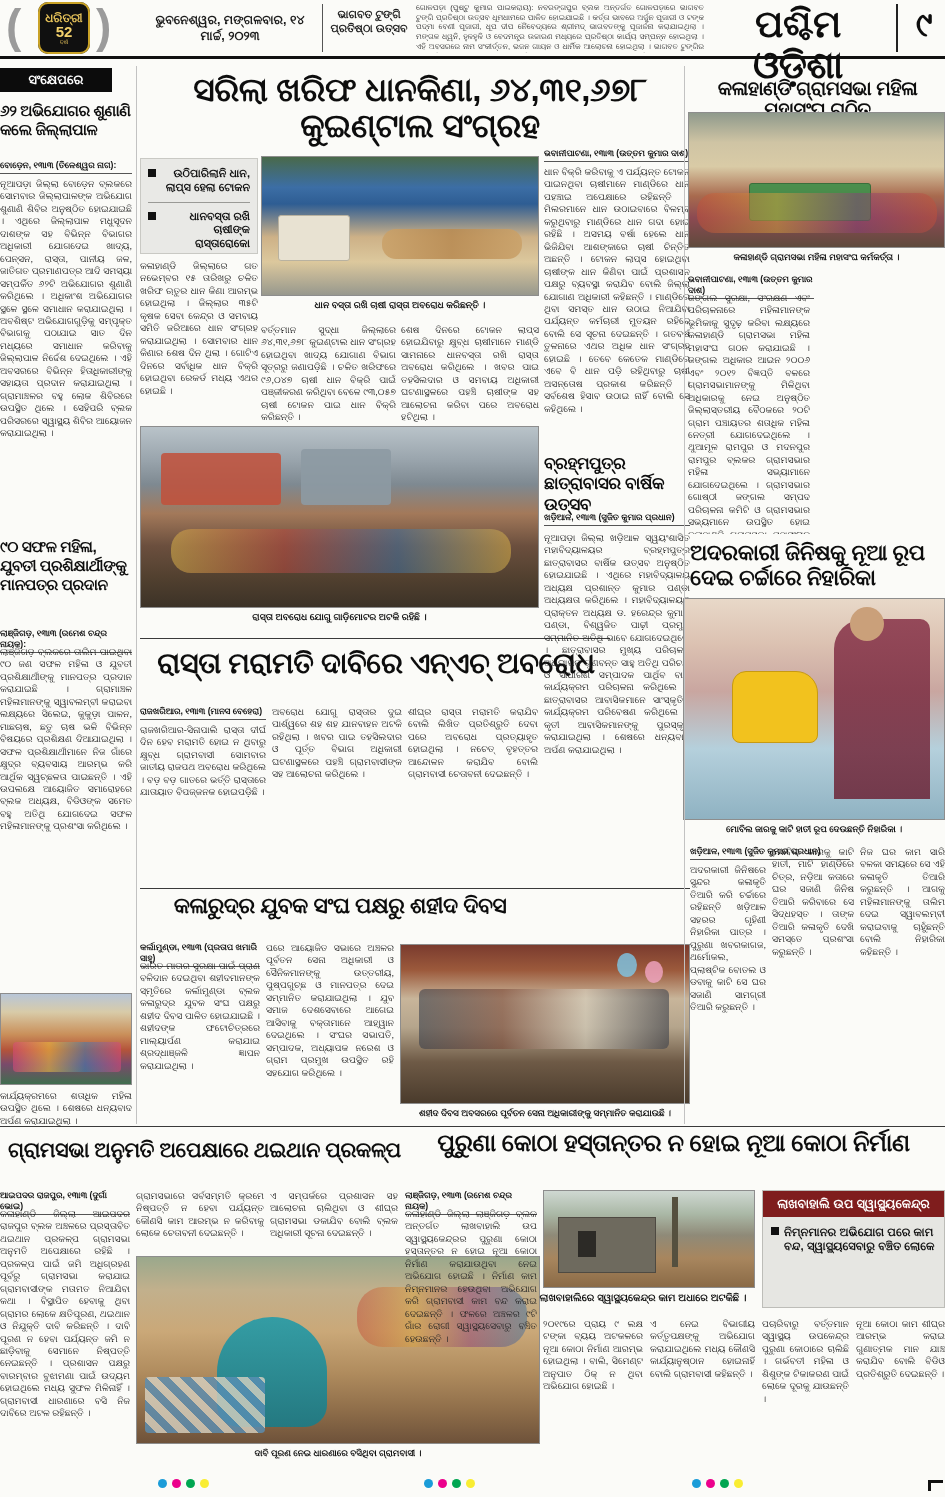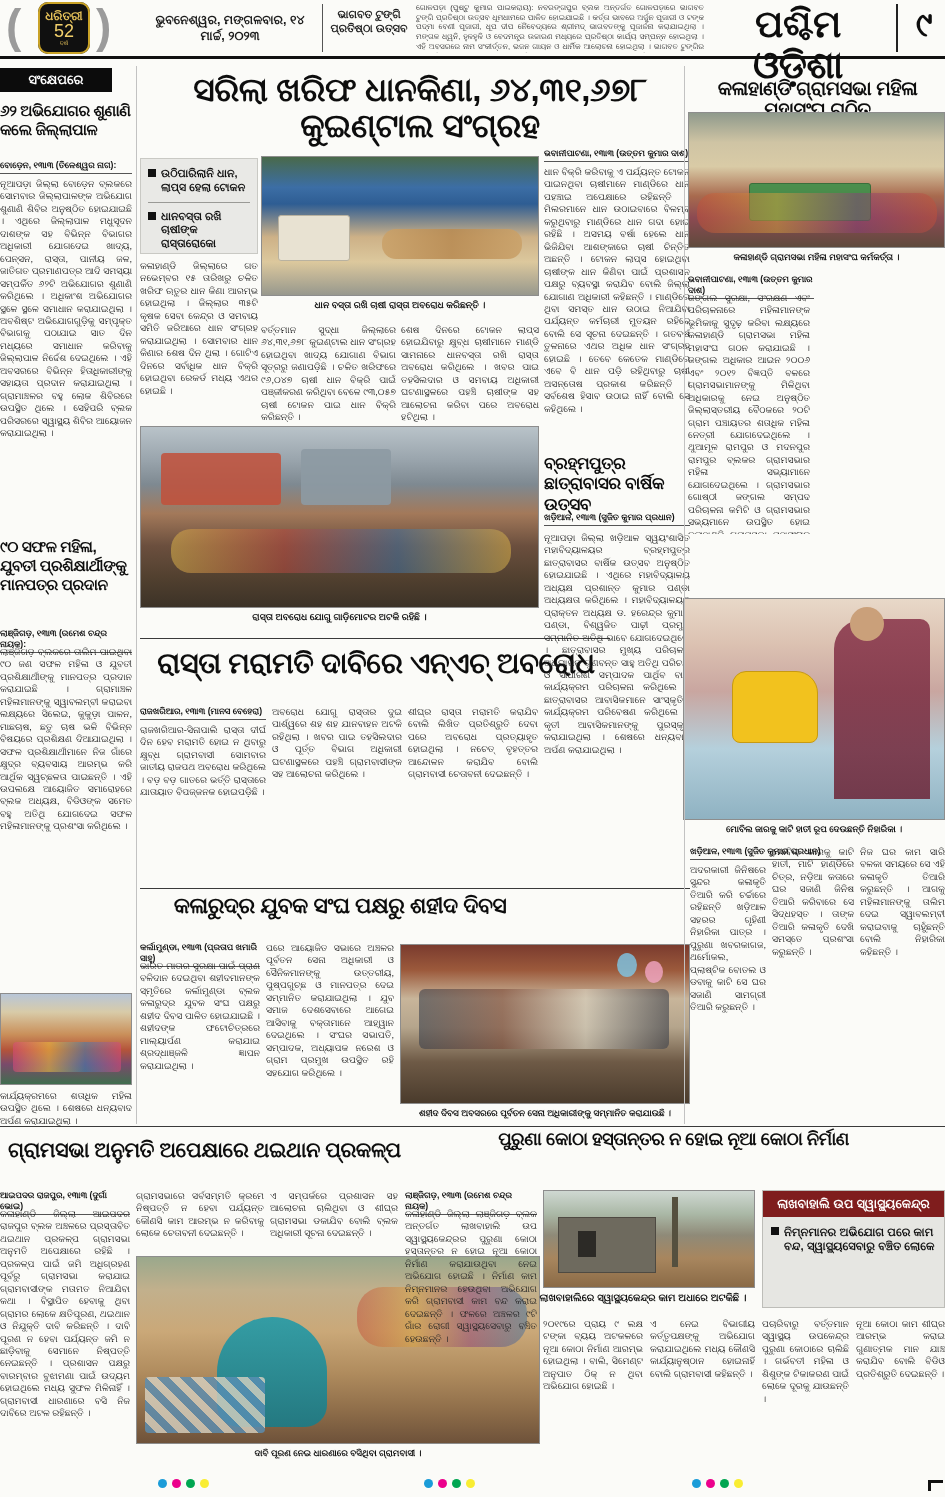--- a/index.html
+++ b/index.html
@@ -9,32 +9,32 @@
   .clip{overflow:hidden;}
   .body-text{font-size:9.3px;line-height:1.34;text-align:justify;color:#232323;}
   .byline{font-size:8.6px;font-weight:700;color:#101010;border-bottom:1px solid #555;padding-bottom:2px;}
   .caption{font-size:9.2px;font-weight:700;text-align:center;color:#101010;}
   .headline{font-weight:700;color:#0d0d0d;letter-spacing:-0.5px;line-height:1.08;}
   .photo{position:absolute;border:1px solid #8d8d8d;box-sizing:border-box;}
   .vrule{position:absolute;width:1px;background:#c2c2c2;}
   .hrule{position:absolute;height:1px;background:#3a3a3a;}
   .brief-head{background:#0c0c0c;color:#fff;font-weight:700;font-size:13px;
               display:flex;align-items:center;justify-content:center;}
-  .bullet-box{background:#e9e9e6;border:1px solid #c9c9c4;box-sizing:border-box;padding:8px 7px;}
+  .bullet-box{background:#e9e9e6;border:1px solid #c9c9c4;box-sizing:border-box;padding:8px 7px;text-align:right;}
   .bullet-item{display:flex;gap:5px;font-size:11px;font-weight:700;line-height:1.25;color:#111;}
   .bullet-sq{width:8px;height:8px;background:#111;flex:0 0 auto;margin-top:2px;}
   .bullet-div{height:1px;background:#9a9a96;margin:7px 0;}
   .box{background:#e6e6e2;border:1px solid #bdbdb8;box-sizing:border-box;}
   .box-head{background:#7f1d1d;color:#fff;font-weight:700;font-size:12.5px;
             display:flex;align-items:center;justify-content:center;height:26px;}
   .logo-disc{position:absolute;width:52px;height:52px;background:#101010;border-radius:10px;
              display:flex;flex-direction:column;align-items:center;justify-content:center;
              box-shadow:0 0 0 2px #c9a227 inset;}
   .logo-title{color:#e7c35a;font-size:12px;font-weight:700;line-height:1;text-align:center;}
-  .logo-years{color:#f2d06b;font-size:18px;font-weight:400;line-height:1;}
+  .logo-years{color:#f2d06b;font-size:15px;font-weight:700;line-height:1;}
   .logo-sub{color:#e7c35a;font-size:6px;line-height:1;}
   .laurel{position:absolute;color:#9b9b9b;font-size:46px;font-weight:700;line-height:1;}
   .dot{position:absolute;width:9px;height:9px;border-radius:50%;}
   .crop-mark{position:absolute;width:12px;height:8px;border-left:3px solid #111;border-top:3px solid #111;}
 </style>
 </head>
 <body>
 
 <div class="page">
 
@@ -137,20 +137,21 @@
   <div class="abs headline" style="left:690px;top:78px;width:255px;font-size:19.5px;text-align:center;">କଳାହାଣ୍ଡି ଗ୍ରାମସଭା ମହିଳା ମହାସଂଘ ଗଠିତ</div>
   <div class="photo" style="left:688px;top:112px;width:257px;height:136px;background:
        linear-gradient(180deg,#8f9a8c 0%,#cfc4a4 22%,#d9cba6 40%,#a86a4e 62%,#8c4a52 78%,#5e4a3c 100%);">
     <div class="abs" style="left:60px;top:70px;width:120px;height:36px;background:#3f8f4a;border:1px solid #2c6b36;border-radius:3px;opacity:.9;"></div>
     <div class="abs" style="left:8px;top:80px;width:240px;height:40px;background:linear-gradient(90deg,#c2503a,#d8a23e,#8a3f7a,#c2503a);opacity:.5;border-radius:18px;"></div>
   </div>
   <div class="abs caption" style="left:688px;top:252px;width:257px;font-size:8.8px;">କଳାହାଣ୍ଡି ଗ୍ରାମସଭା ମହିଳା ମହାସଂଘ କର୍ମକର୍ତ୍ତା ।</div>
   <div class="abs byline" style="left:688px;top:274px;width:126px;">ଭବାନୀପାଟଣା, ୧୩ା୩ (ଉତ୍ତମ କୁମାର ଦାଶ)</div>
   <div class="abs clip body-text" style="left:688px;top:292px;width:122px;height:242px;">ଜଙ୍ଗଲ ସୁରକ୍ଷା, ସଂରକ୍ଷଣ ଏବଂ ପରିଚାଳନାରେ ମହିଳାମାନଙ୍କ ଭୂମିକାକୁ ସୁଦୃଢ଼ କରିବା ଲକ୍ଷ୍ୟରେ କଳାହାଣ୍ଡି ଗ୍ରାମସଭା ମହିଳା ମହାସଂଘ ଗଠନ କରାଯାଇଛି । ଜଙ୍ଗଲ ଅଧିକାର ଆଇନ ୨୦୦୬ ଏବଂ ୨୦୧୨ ବିଜ୍ଞପ୍ତି ବଳରେ ଗ୍ରାମସଭାମାନଙ୍କୁ ମିଳିଥିବା ଅଧିକାରକୁ ନେଇ ଅନୁଷ୍ଠିତ ଜିଲ୍ଲାସ୍ତରୀୟ ବୈଠକରେ ୨୦ଟି ଗ୍ରାମ ପଞ୍ଚାୟତର ଶତାଧିକ ମହିଳା ନେତ୍ରୀ ଯୋଗଦେଇଥିଲେ । ଥୁଆମୂଳ ରାମପୁର ଓ ମଦନପୁର ରାମପୁର ବ୍ଲକର ଗ୍ରାମସଭାର ମହିଳା ସଭ୍ୟାମାନେ ଯୋଗଦେଇଥିଲେ । ଗ୍ରାମସଭାର ଗୋଷ୍ଠୀ ଜଙ୍ଗଲ ସମ୍ପଦ ପରିଚାଳନା କମିଟି ଓ ଗ୍ରାମସଭାର ସଭ୍ୟମାନେ ଉପସ୍ଥିତ ହୋଇ କଳାହାଣ୍ଡି ଗ୍ରାମସଭା ମହାସଂଘକୁ ସୁଦୃଢ଼ କରିବା ପାଇଁ ମହିଳା ନେତୃତ୍ୱର ବିକାଶ ଏବଂ ଏକତା ସହିତ ଗୋଷ୍ଠୀ ଜଙ୍ଗଲର ସଂରକ୍ଷଣ, ଜୈବ ବିବିଧତାର ସୁରକ୍ଷା ପାଇଁ ଶପଥ ନେଇଥିଲେ ।</div>
 
+  <div class="abs headline" style="left:690px;top:540px;width:255px;font-size:22px;line-height:1.15;">ଅଦରକାରୀ ଜିନିଷକୁ ନୂଆ ରୂପ ଦେଇ ଚର୍ଚ୍ଚାରେ ନିହାରିକା</div>
   <div class="photo" style="left:683px;top:598px;width:262px;height:222px;background:
        linear-gradient(180deg,#e8d8c8 0%,#dcc2b2 20%,#c9a6a0 42%,#b5d0dc 68%,#8fb2c2 100%);">
     <div class="abs" style="left:48px;top:72px;width:84px;height:70px;background:#f2c21e;border-radius:14px 22px 8px 8px;border:1px solid #c79a12;"></div>
     <div class="abs" style="left:150px;top:20px;width:96px;height:180px;background:linear-gradient(180deg,#8c3a4e,#6e2c3e);border-radius:30px 10px 0 0;opacity:.9;"></div>
     <div class="abs" style="left:166px;top:8px;width:34px;height:34px;background:#caa07a;border-radius:50%;"></div>
   </div>
   <div class="abs caption" style="left:683px;top:824px;width:262px;font-size:8.8px;">ମୋବିଲ ଜାରକୁ କାଟି ହାତୀ ରୂପ ଦେଉଛନ୍ତି ନିହାରିକା ।</div>
   <div class="abs byline" style="left:690px;top:846px;width:160px;">ଖଡ଼ିଆଳ, ୧୩ା୩ (ସୁଜିତ କୁମାର ପ୍ରଧାନ)</div>
   <div class="abs clip body-text" style="left:690px;top:864px;width:76px;height:238px;">ଅଦରକାରୀ ଜିନିଷରେ ସୁନ୍ଦର କଳାକୃତି ତିଆରି କରି ଚର୍ଚ୍ଚାରେ ରହିଛନ୍ତି ଖଡ଼ିଆଳ ସହରର ଗୃହିଣୀ ନିହାରିକା ପାତ୍ର । ପୁରୁଣା ଖବରକାଗଜ, ଥର୍ମୋକଲ, ପ୍ଲାଷ୍ଟିକ ବୋତଲ ଓ ଡବାକୁ କାଟି ସେ ଘର ସଜାଣି ସାମଗ୍ରୀ ତିଆରି କରୁଛନ୍ତି ।</div>
   <div class="abs clip body-text" style="left:772px;top:846px;width:82px;height:256px;">ମୋବିଲ ଜାରକୁ କାଟି ହାତୀ, ମାଟି ହାଣ୍ଡିରେ ଚିତ୍ର, ନଡ଼ିଆ କତାରେ ଘର ସଜାଣି ଜିନିଷ ତିଆରି କରିବାରେ ସେ ସିଦ୍ଧହସ୍ତ । ତାଙ୍କ ତିଆରି କଳାକୃତି ଦେଖି ସମସ୍ତେ ପ୍ରଶଂସା କରୁଛନ୍ତି ।</div>
@@ -166,21 +167,21 @@
   <div class="abs clip body-text" style="left:136px;top:1190px;width:128px;height:62px;">ଗ୍ରାମସଭାରେ ସର୍ବସମ୍ମତି କ୍ରମେ ନିଷ୍ପତ୍ତି ନ ହେବା ପର୍ଯ୍ୟନ୍ତ କୌଣସି କାମ ଆରମ୍ଭ ନ କରିବାକୁ ଲୋକେ ଚେତାବନୀ ଦେଇଛନ୍ତି ।</div>
   <div class="abs clip body-text" style="left:270px;top:1190px;width:128px;height:62px;">ଏ ସମ୍ପର୍କରେ ପ୍ରଶାସନ ସହ ଆଲୋଚନା ଚାଲିଥିବା ଓ ଶୀଘ୍ର ଗ୍ରାମସଭା ଡକାଯିବ ବୋଲି ବ୍ଲକ ଅଧିକାରୀ ସୂଚନା ଦେଇଛନ୍ତି ।</div>
   <div class="photo" style="left:136px;top:1256px;width:404px;height:188px;background:
        linear-gradient(180deg,#9aa88c 0%,#c2b08c 18%,#caa878 40%,#b08c5e 62%,#8f6e4a 82%,#6e523a 100%);">
     <div class="abs" style="left:80px;top:60px;width:110px;height:110px;background:linear-gradient(180deg,#2c9ca6,#1f7a84);border-radius:50% 50% 20% 20%;opacity:.95;"></div>
     <div class="abs" style="left:8px;top:120px;width:120px;height:56px;background:repeating-linear-gradient(45deg,#5a8fb5 0 8px,#d8d2c2 8px 16px);opacity:.8;border-radius:4px;"></div>
     <div class="abs" style="left:220px;top:30px;width:170px;height:60px;background:linear-gradient(90deg,#c2503a,#d8a23e,#8a3f7a,#3f6f9e);opacity:.5;border-radius:26px;"></div>
   </div>
   <div class="abs caption" style="left:136px;top:1448px;width:404px;font-size:8.8px;">ଦାବି ପୂରଣ ନେଇ ଧାରଣାରେ ବସିଥିବା ଗ୍ରାମବାସୀ ।</div>
 
-  <div class="abs headline" style="left:402px;top:1130px;width:543px;font-size:18px;text-align:center;">ପୁରୁଣା କୋଠା ହସ୍ତାନ୍ତର ନ ହୋଇ ନୂଆ କୋଠା ନିର୍ମାଣ</div>
+  <div class="abs headline" style="left:402px;top:1130px;width:543px;font-size:24px;text-align:center;">ପୁରୁଣା କୋଠା ହସ୍ତାନ୍ତର ନ ହୋଇ ନୂଆ କୋଠା ନିର୍ମାଣ</div>
   <div class="abs byline" style="left:405px;top:1190px;width:132px;">ଲାଞ୍ଜିଗଡ଼, ୧୩ା୩ (ରମେଶ ଚନ୍ଦ୍ର ନାୟକ)</div>
   <div class="abs clip body-text" style="left:405px;top:1208px;width:132px;height:258px;">କଳାହାଣ୍ଡି ଜିଲ୍ଲା ଲାଞ୍ଜିଗଡ଼ ବ୍ଲକ ଅନ୍ତର୍ଗତ ଲାଖବାହାଲି ଉପ ସ୍ୱାସ୍ଥ୍ୟକେନ୍ଦ୍ରର ପୁରୁଣା କୋଠା ହସ୍ତାନ୍ତର ନ ହୋଇ ନୂଆ କୋଠା ନିର୍ମାଣ କରାଯାଉଥିବା ନେଇ ଅଭିଯୋଗ ହୋଇଛି । ନିର୍ମାଣ କାମ ନିମ୍ନମାନର ହେଉଥିବା ଅଭିଯୋଗ କରି ଗ୍ରାମବାସୀ କାମ ବନ୍ଦ କରାଇ ଦେଇଛନ୍ତି । ଫଳରେ ଅଞ୍ଚଳର ୯ଟି ଗାଁର ରୋଗୀ ସ୍ୱାସ୍ଥ୍ୟସେବାରୁ ବଞ୍ଚିତ ହେଉଛନ୍ତି ।</div>
   <div class="photo" style="left:543px;top:1190px;width:212px;height:98px;background:
        linear-gradient(180deg,#cfd8d2 0%,#aab8a6 24%,#8f8a78 46%,#a8865e 70%,#8a6a46 100%);">
     <div class="abs" style="left:14px;top:26px;width:96px;height:54px;background:#6e6a5e;border:1px solid #4e4a42;"></div>
     <div class="abs" style="left:34px;top:40px;width:18px;height:26px;background:#2c2a26;"></div>
     <div class="abs" style="left:128px;top:6px;width:6px;height:70px;background:#55503f;"></div>
   </div>
   <div class="abs caption" style="left:537px;top:1292px;width:212px;font-size:10px;">ଲାଖବାହାଲିରେ ସ୍ୱାସ୍ଥ୍ୟକେନ୍ଦ୍ର କାମ ଅଧାରେ ଅଟକିଛି ।</div>
   <div class="abs clip body-text" style="left:543px;top:1318px;width:100px;height:148px;">୨୦୧୯ରେ ପ୍ରାୟ ୯ ଲକ୍ଷ ଟଙ୍କା ବ୍ୟୟ ଅଟକଳରେ ନୂଆ କୋଠା ନିର୍ମାଣ ଆରମ୍ଭ ହୋଇଥିଲା । ବାଲି, ସିମେଣ୍ଟ ଅନୁପାତ ଠିକ୍ ନ ଥିବା ଅଭିଯୋଗ ହୋଇଛି ।</div>

